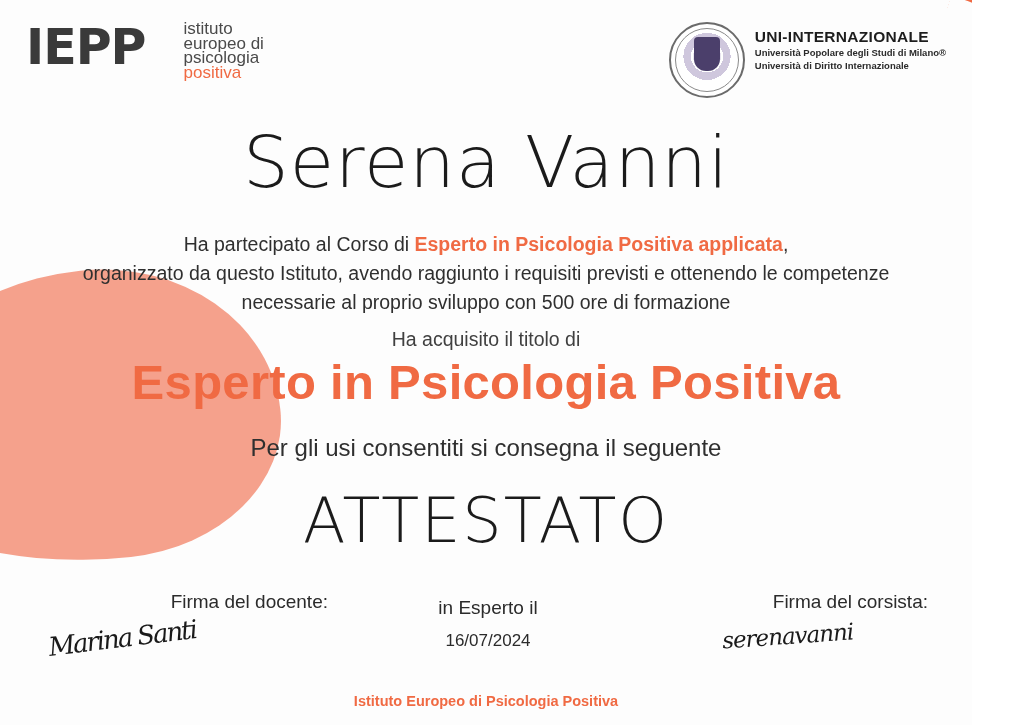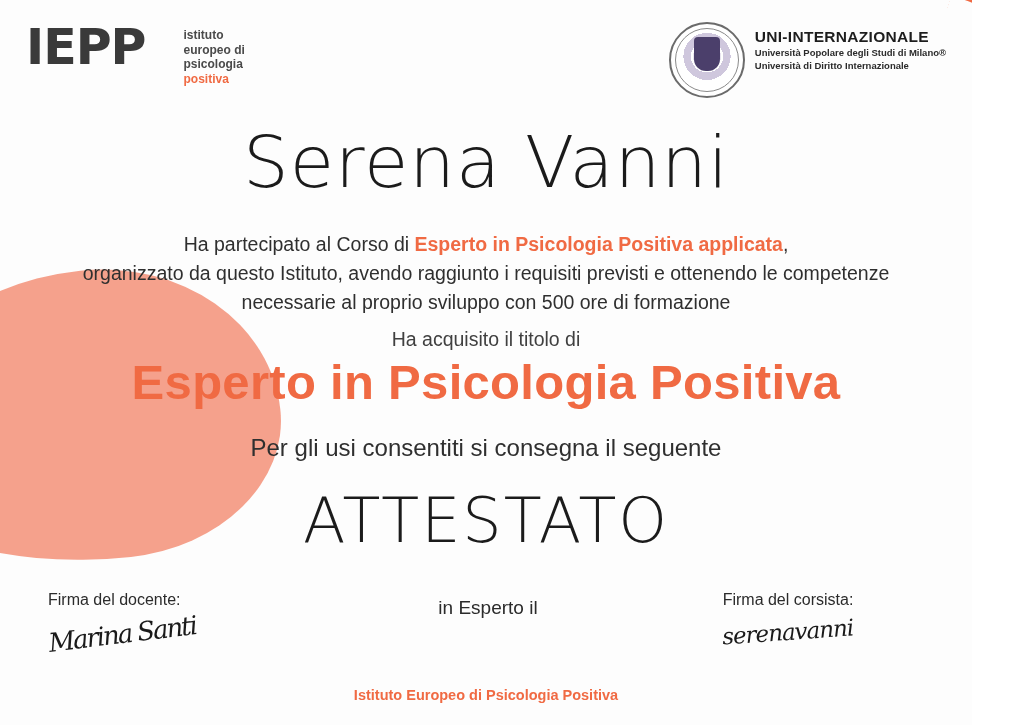--- a/index.html
+++ b/index.html
@@ -63,24 +63,23 @@
     right: -26px;
     width: 44px;
     height: 26px;
     border-top: 7px solid #f06a43;
     border-right: 7px solid #f06a43;
     border-radius: 0 36px 0 0;
     transform: rotate(18deg);
   }
   .iepp-text {
     margin-left: 38px;
-    margin-top: 6px;
-    font-size: 12px;
+    font-size: 17px;
     line-height: 14.5px;
-    font-weight: bold;
+    font-weight: normal;
     color: #4a4a4a;
   }
   .iepp-text .pos {
     color: #f06a43;
   }
 
   .logo-right {
     display: flex;
     align-items: flex-start;
   }
@@ -192,22 +191,23 @@
     align-items: flex-start;
     justify-content: space-between;
     padding: 0 44px;
   }
   .sign-block {
     width: 280px;
     text-align: center;
   }
   .sign-block.left { text-align: left; padding-left: 4px; }
   .sign-label {
-    font-size: 16px;
-    color: #2b2b2b;
+    font-size: 19px;
+    color: #2b2b2b;
+    text-align: right;
   }
   .sign-script {
     font-family: "DejaVu Serif", serif;
     font-style: italic;
     font-size: 23px;
     color: #1a1a1a;
     margin-top: 10px;
     transform: rotate(-4deg);
     display: inline-block;
     letter-spacing: -1px;
@@ -226,21 +226,21 @@
     font-size: 19px;
     color: #2b2b2b;
   }
   .date {
     margin-top: 12px;
     font-size: 17px;
     color: #2b2b2b;
   }
   .institute {
     position: absolute;
-    bottom: 22px;
+    bottom: 16px;
     left: 0;
     width: 100%;
     text-align: center;
     font-size: 14.5px;
     font-weight: bold;
     color: #f06a43;
     z-index: 2;
   }
 </style>
 </head>
@@ -297,20 +297,21 @@
 
   <div class="footer">
 
     <div class="sign-block left">
       <div class="sign-label">Firma del docente:</div>
       <div class="sign-script teacher">Marina Santi</div>
     </div>
 
     <div class="place-block">
       <div class="place">in Esperto il</div>
+      <div class="date">16/07/2024</div>
     </div>
 
     <div class="sign-block">
       <div class="sign-label">Firma del corsista:</div>
       <div class="sign-script">serenavanni</div>
     </div>
 
   </div>
 
   <div class="institute">Istituto Europeo di Psicologia Positiva</div>

